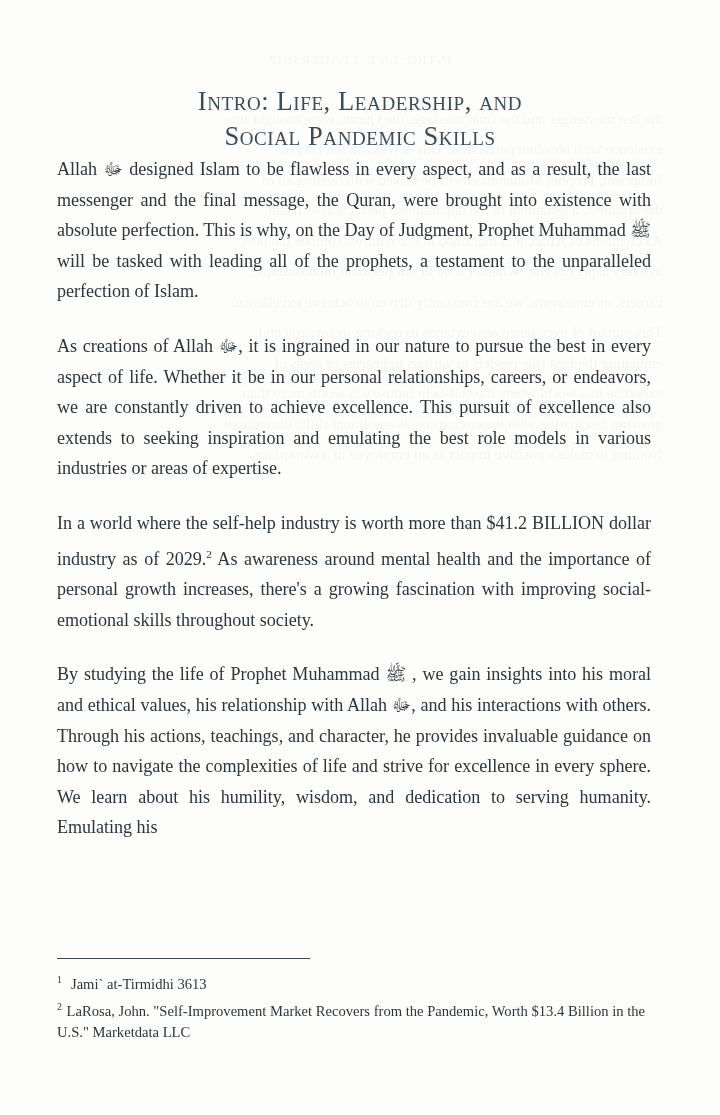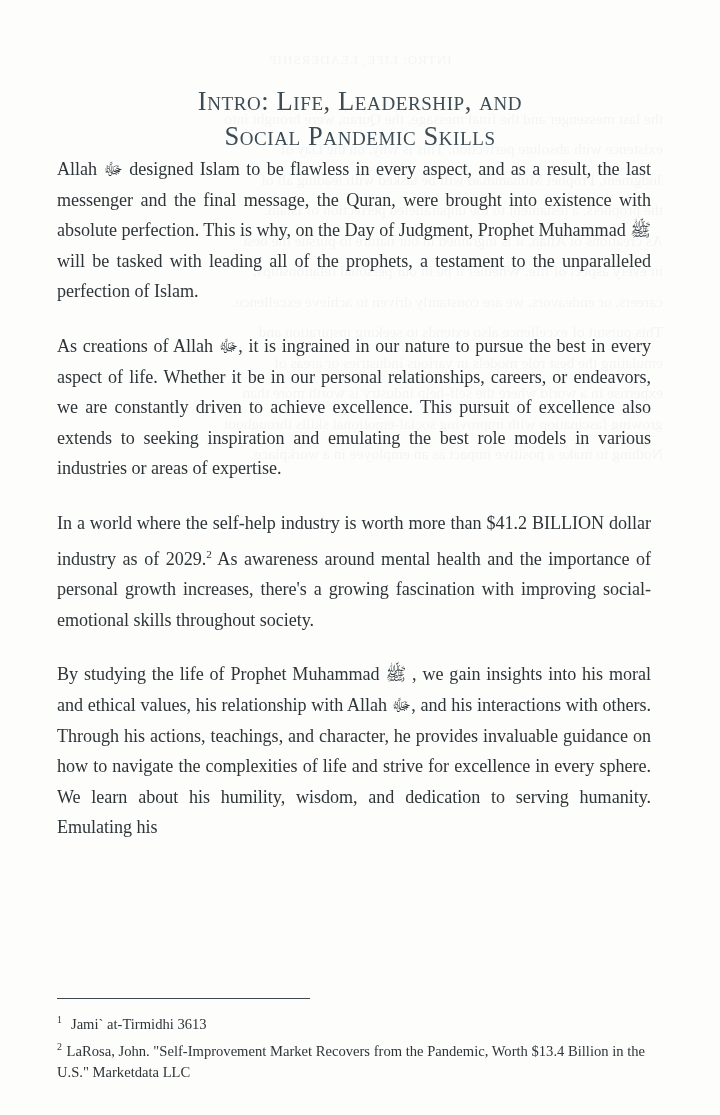--- a/index.html
+++ b/index.html
@@ -105,21 +105,21 @@
     font-size: 0.95em;
     color: #2b3237;
     white-space: nowrap;
   }
 
   
   .footnotes {
     position: absolute;
     left: 57px;
     right: 57px;
-    top: 998px;
+    top: 958px;
     z-index: 3;
   }
   .footnote-rule {
     width: 253px;
     height: 1.4px;
     background: #3d4a50;
     margin: 0 0 10px 0;
   }
   .footnote {
     font-size: 14.6px;

